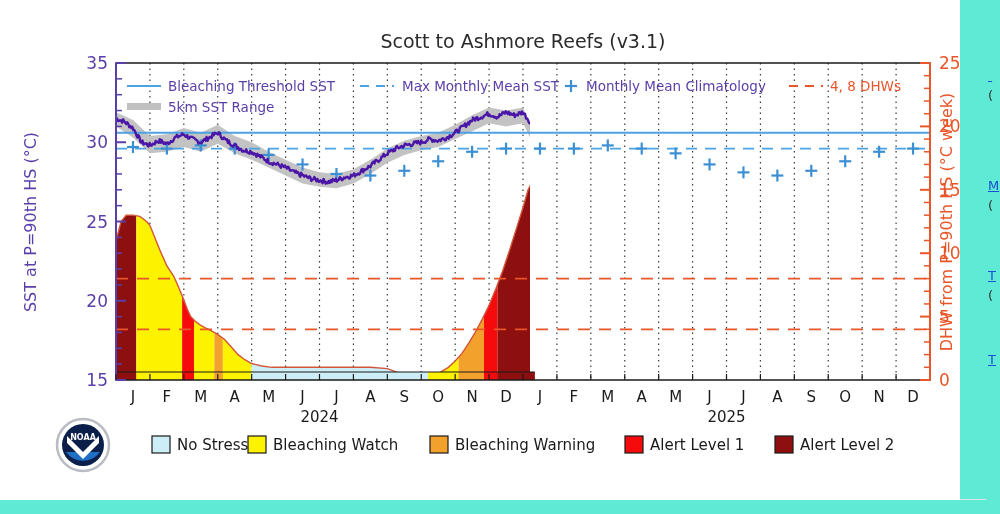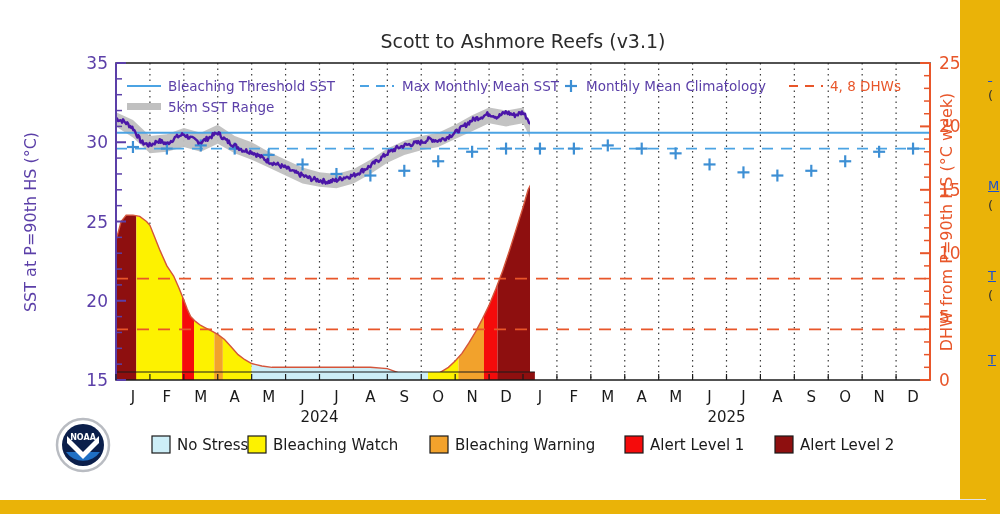--- a/index.html
+++ b/index.html
@@ -1,18 +1,18 @@
 <!DOCTYPE html>
 <html><head>
 <meta charset="utf-8">
 <style>
   html,body{margin:0;padding:0;background:#ffffff;}
   body{width:1000px;height:514px;position:relative;overflow:hidden;
        font-family:"DejaVu Sans",sans-serif;}
-  #page{position:absolute;left:0;top:0;width:1000px;height:514px;background:#eab308;}
+  #page{position:absolute;left:0;top:0;width:1000px;height:514px;background:#5eead4;}
   #frame-left{position:absolute;left:14px;top:0;width:1px;height:500px;background:#e3e3e3;}
   #frame-bottom{position:absolute;left:14px;top:499px;width:972px;height:1px;background:#e3e3e3;}
 
   #chart{position:absolute;left:0;top:0;width:960px;height:500px;}
   svg{display:block;}
   .ttl{font-family:"DejaVu Sans",sans-serif;font-size:19px;fill:#2b2b2b;}
   .axlab{font-family:"DejaVu Sans",sans-serif;font-size:16px;fill:#5b3fa8;}
   .axlabR{font-family:"DejaVu Sans",sans-serif;font-size:16px;fill:#e8562a;}
   .tickL{font-family:"DejaVu Sans",sans-serif;font-size:17px;fill:#5b3fa8;}
   .tickR{font-family:"DejaVu Sans",sans-serif;font-size:17px;fill:#e8562a;}

